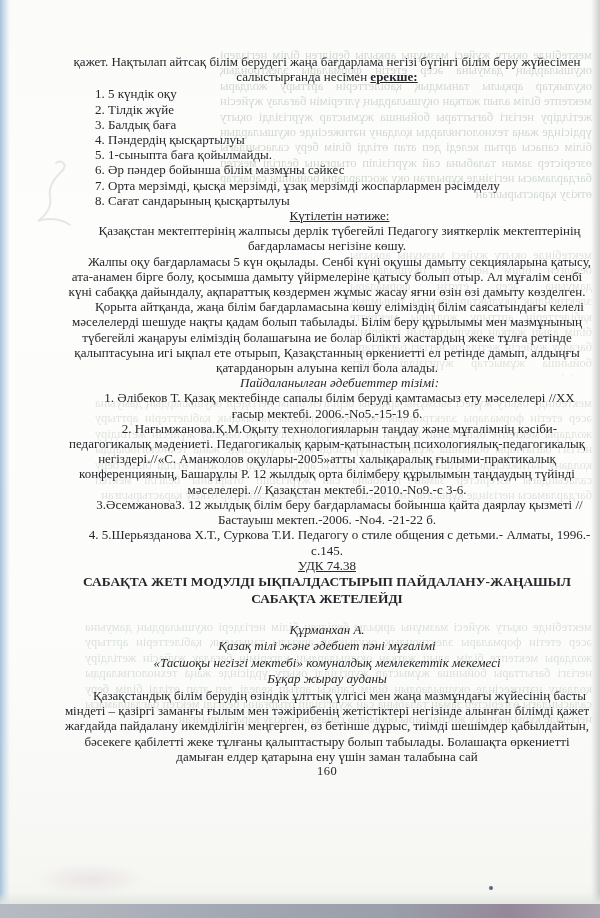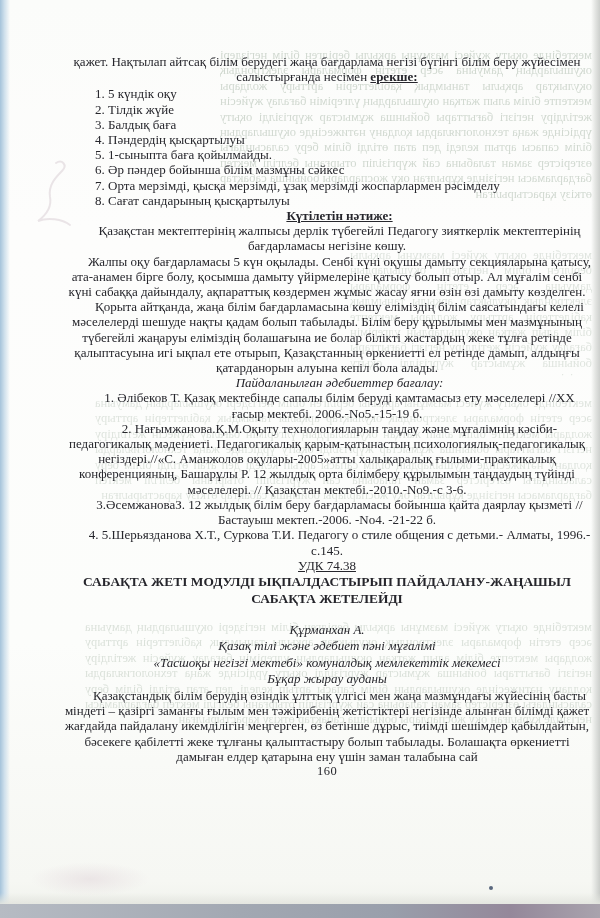--- a/index.html
+++ b/index.html
@@ -28,21 +28,21 @@
   .smudge{position:absolute;left:18px;top:145px;pointer-events:none;opacity:.55;}
   .blob{position:absolute;left:30px;top:862px;width:120px;height:34px;border-radius:50%;
     background:radial-gradient(ellipse,rgba(214,196,205,.35),rgba(214,196,205,0) 70%);pointer-events:none;}
   .ink-dot{position:absolute;left:489px;top:886px;width:4px;height:4px;border-radius:50%;
     background:#3d4d68;opacity:.85;pointer-events:none;}
   
   .content{position:absolute;left:62px;top:42px;width:530px;font-size:13px;line-height:15.2px;text-align:justify;margin-top:12px;}
   .content p{margin:0;text-align:center;}
   .ind{text-indent:25px;}
   .bu{font-weight:bold;text-decoration:underline;}
-  .hd{font-weight:bold;text-decoration:underline;text-indent:25px;margin:0;}
+  .hd{font-weight:normal;text-decoration:underline;text-indent:25px;margin:0;}
   .numlist{margin:2px 0 0 0;padding-left:33px;list-style:none;}
   .numlist div{line-height:15.2px;}
   .refhead{font-style:italic;text-indent:25px;margin-top:14px;}
   .udc{margin-top:22px;text-indent:0;text-decoration:underline;}
   .title{margin-top:14px;text-align:center;font-weight:bold;font-size:13.4px;line-height:17px;}
   .authors{margin-top:15px;text-align:center;font-style:italic;line-height:16.5px;}
   .body-par{margin-top:14px;}
   .pagenum{margin-top:9px;text-align:center;font-size:12.5px;letter-spacing:.5px;}
 </style>
 </head>
@@ -79,21 +79,21 @@
       <div>7.  Орта мерзімді, қысқа мерзімді, ұзақ мерзімді жоспарлармен рәсімделу</div>
       <div>8.  Сағат сандарының қысқартылуы</div>
     </div>
 
     <p class="hd">Күтілетін нәтиже:</p>
     <p class="ind">Қазақстан мектептерінің жалпысы дерлік түбегейлі Педагогу зияткерлік мектептерінің бағдарламасы негізіне көшу.</p>
 
     <p class="ind">Жалпы оқу бағдарламасы 5 күн оқылады. Сенбі күні оқушы дамыту секцияларына қатысу, ата-анамен бірге болу, қосымша дамыту үйірмелеріне қатысу болып отыр. Ал мұғалім сенбі күні сабаққа дайындалу, ақпараттық көздермен жұмыс жасау яғни өзін өзі дамыту көзделген.</p>
     <p class="ind">Қорыта айтқанда, жаңа білім бағдарламасына көшу еліміздің білім саясатындағы келелі мәселелерді шешуде нақты қадам болып табылады. Білім беру құрылымы мен мазмұнының түбегейлі жаңаруы еліміздің болашағына ие болар білікті жастардың жеке тұлға ретінде қалыптасуына игі ықпал ете отырып, Қазақстанның өркениетті ел ретінде дамып, алдыңғы қатарданорын алуына кепіл бола алады.</p>
 
-    <p class="refhead">Пайдаланылған әдебиеттер бағалау:</p>
+    <p class="refhead">Пайдаланылған әдебиеттер тізімі:</p>
     <p class="ind">1. Әлібеков Т. Қазақ мектебінде сапалы білім беруді қамтамасыз ету мәселелері //ХХ ғасыр мектебі. 2006.-No5.-15-19 б.</p>
     <p class="ind">2. Нағымжанова.Қ.М.Оқыту технологияларын таңдау және мұғалімнің кәсіби-педагогикалық мәдениеті. Педагогикалық қарым-қатынастың психологиялық-педагогикалық негіздері.//«С. Аманжолов оқулары-2005»атты халықаралық ғылыми-практикалық конференцияның, Башарұлы Р. 12 жылдық орта білімберу құрылымын таңдаудың түйінді мәселелері. // Қазақстан мектебі.-2010.-No9.-с 3-6.</p>
     <p class="ind">3.ӘсемжановаЗ. 12 жылдық білім беру бағдарламасы бойынша қайта даярлау қызметі // Бастауыш мектеп.-2006. -No4. -21-22 б.</p>
     <p class="ind">4. 5.Шерьязданова Х.Т., Суркова Т.И. Педагогу о стиле общения с детьми.- Алматы, 1996.-с.145.</p>
 
     <p class="udc">УДК 74.38</p>
 
     <p class="title"><span>САБАҚТА ЖЕТІ МОДУЛДІ ЫҚПАЛДАСТЫРЫП ПАЙДАЛАНУ-ЖАҢАШЫЛ</span><br><span>САБАҚТА ЖЕТЕЛЕЙДІ</span></p>
 
     <div class="authors">

